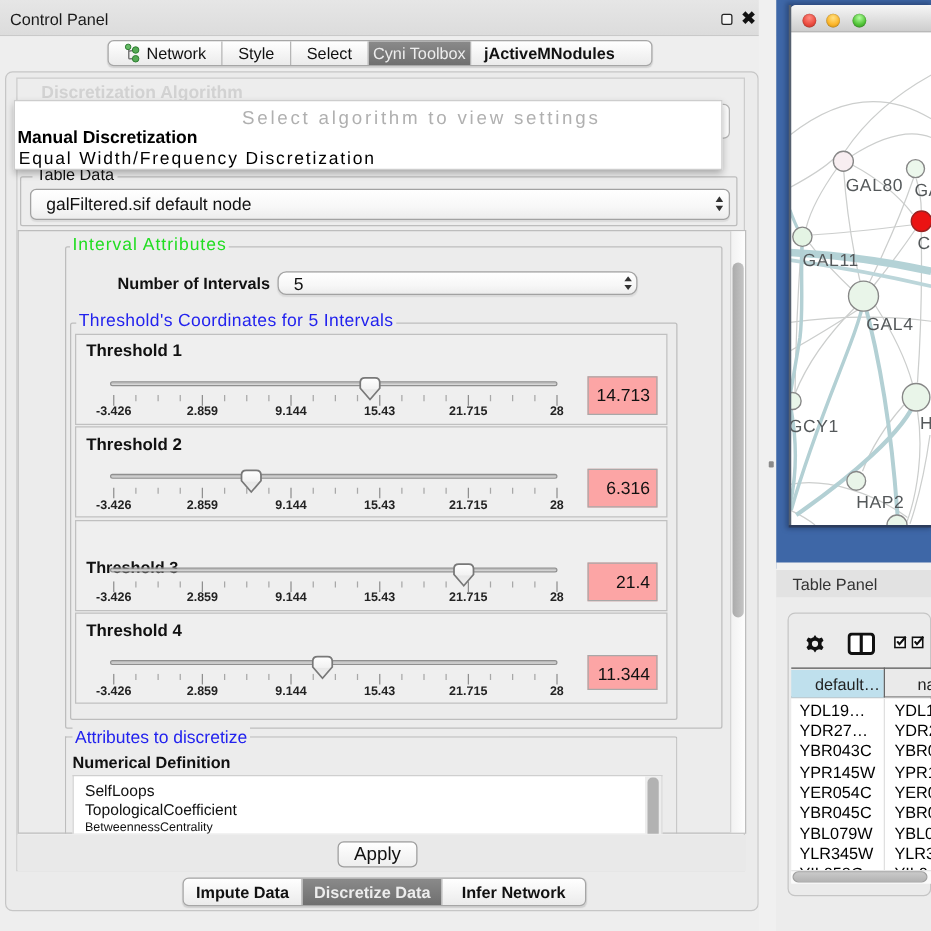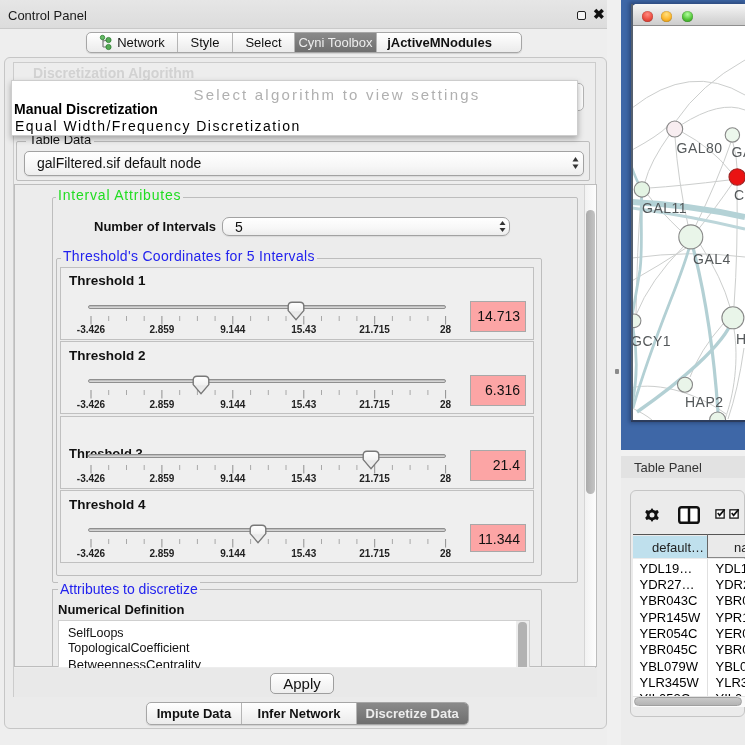--- a/index.html
+++ b/index.html
@@ -234,29 +234,29 @@
       </linearGradient>
     </defs>
   </svg>
 <div class="vbox" style="left:470px;top:524.0px;width:56px;height:28px;line-height:29px;padding-right:5px;">11.344</div>
 <div class="abs" style="left:52px;top:589px;width:490px;height:78px;border:1px solid #bdbdbd;border-top-right-radius:2px;border-bottom:none;"></div>
 <div class="lbl" style="left:58px;top:580.5px;font-size:14px;color:#2222ee;background:#ececec;padding:0 2px;">Attributes to discretize</div>
 <div class="lbl" style="left:58px;top:602px;font-size:13px;font-weight:bold;color:#111;">Numerical Definition</div>
 <div class="abs" style="left:58px;top:620px;width:472px;height:47px;background:#ffffff;border:1px solid #cfcfcf;border-bottom:none;"></div>
 <div class="lbl" style="left:68px;top:625.5px;font-size:12.5px;color:#111;">SelfLoops</div>
 <div class="lbl" style="left:68px;top:641px;font-size:12.5px;color:#111;">TopologicalCoefficient</div>
-<div class="lbl" style="left:68px;top:656.5px;font-size:13px;color:#111;">BetweennessCentrality</div>
+<div class="lbl" style="left:68px;top:656.5px;font-size:10px;color:#111;">BetweennessCentrality</div>
 <div class="abs" style="left:516px;top:621px;width:13px;height:46px;background:#ededed;"></div>
 <div class="abs" style="left:518px;top:622px;width:9px;height:45px;border-radius:4px 4px 0 0;background:#b2b2b2;"></div>
 <div class="abs" style="left:14px;top:668px;width:583px;height:29px;background:#e9e9e9;"></div>
 <div class="abs" style="left:270px;top:672.5px;width:64px;height:21px;border:1px solid #9e9e9e;border-radius:5px;background:linear-gradient(#ffffff,#eeeeee);text-align:center;line-height:20px;font-size:15px;color:#111;">Apply</div>
 <div class="abs" style="left:145.5px;top:702px;width:323px;height:22.5px;border:1px solid #a6a6a6;border-radius:5px;overflow:hidden;display:flex;background:linear-gradient(#ffffff,#ebebeb);box-shadow:0 1px 1px rgba(0,0,0,0.12);">
     <div style="width:95.5px;height:100%;display:flex;align-items:center;justify-content:center;font-size:13px;font-weight:bold;color:#111;">Impute Data</div>
+    <div style="width:112.5px;height:100%;display:flex;align-items:center;justify-content:center;font-size:13px;font-weight:bold;background:linear-gradient(#8a8a8a,#6f6f6f);color:#ededed;border-left:1px solid #b5b5b5;">Discretize Data</div>
     <div style="width:115px;height:100%;display:flex;align-items:center;justify-content:center;font-size:13px;font-weight:bold;color:#111;border-left:1px solid #b5b5b5;">Infer Network</div>
-    <div style="width:112.5px;height:100%;display:flex;align-items:center;justify-content:center;font-size:13px;font-weight:bold;background:linear-gradient(#8a8a8a,#6f6f6f);color:#ededed;border-left:1px solid #b5b5b5;">Discretize Data</div>
   </div>
 <div class="abs" style="left:11px;top:80px;width:567px;height:55.5px;background:#ffffff;border:1px solid #cdcdcd;box-shadow:0 3px 6px rgba(0,0,0,0.3);"></div>
 <div class="lbl" style="left:337px;top:86px;font-size:15px;letter-spacing:2.2px;color:#b0b0b0;transform:translateX(-50%);">Select algorithm to view settings</div>
 <div class="lbl" style="left:14px;top:100.5px;font-size:14px;font-weight:bold;color:#000;">Manual Discretization</div>
 <div class="lbl" style="left:15px;top:118px;font-size:14px;letter-spacing:1.45px;color:#000;">Equal Width/Frequency Discretization</div>
 <div class="abs" style="left:607px;top:0;width:14px;height:745px;background:#f0f0f0;"></div>
 <div class="abs" style="left:615px;top:369px;width:4px;height:5px;background:#8a8a8a;border-radius:1px;"></div>
 <div class="abs" style="left:621px;top:0;width:124px;height:455px;background:#3e67a7;"></div>
 <div class="abs" style="left:629px;top:2px;width:116px;height:421px;background:rgba(20,35,70,0.45);filter:blur(2px);"></div>
 <div class="abs" style="left:632px;top:4px;width:113px;height:416px;background:#ffffff;border-top-left-radius:5px;"></div>

